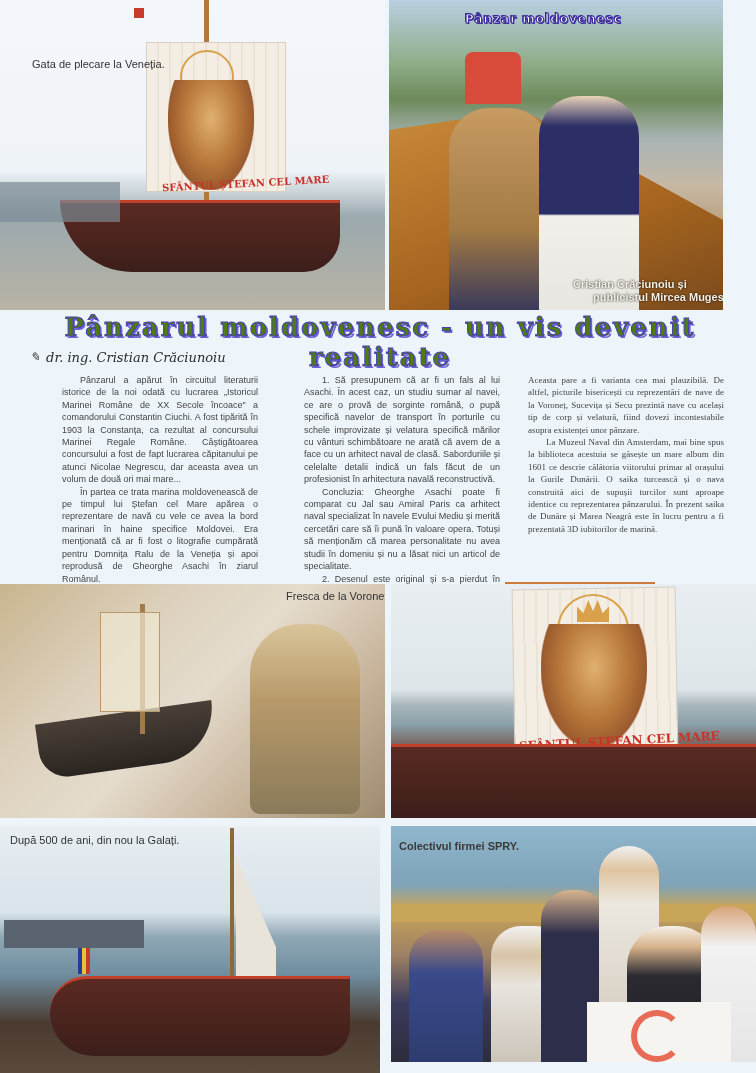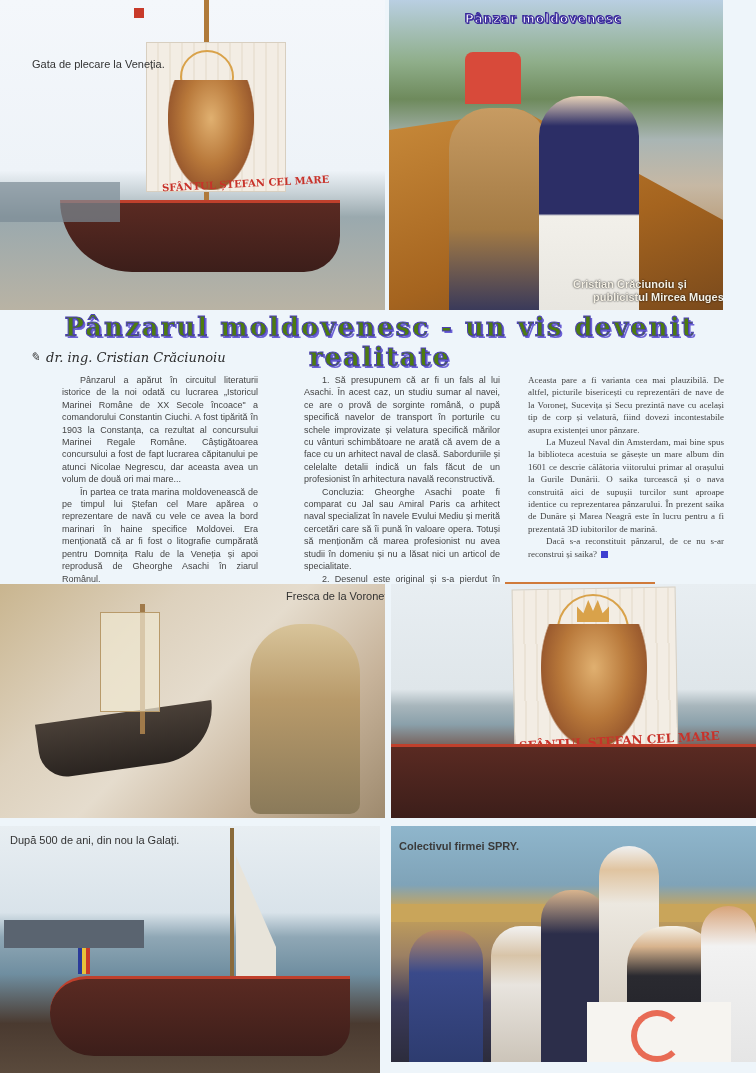--- a/index.html
+++ b/index.html
@@ -159,28 +159,27 @@
 </div>
 
 <div class="col" id="col-1">
   <p>Pânzarul a apărut în circuitul literaturii istorice de la noi odată cu lucrarea „Istoricul Marinei Române de XX Secole încoace" a comandorului Constantin Ciuchi. A fost tipărită în 1903 la Constanța, ca rezultat al concursului Marinei Regale Române. Câștigătoarea concursului a fost de fapt lucrarea căpitanului pe atunci Nicolae Negrescu, dar aceasta avea un volum de două ori mai mare...</p>
   <p>În partea ce trata marina moldovenească de pe timpul lui Ștefan cel Mare apărea o reprezentare de navă cu vele ce avea la bord marinari în haine specifice Moldovei. Era menționată că ar fi fost o litografie cumpărată pentru Domnița Ralu de la Veneția și apoi reprodusă de Gheorghe Asachi în ziarul Românul.</p>
   <p>Există numai două posibilități:</p>
 </div>
 
 <div class="col" id="col-2">
   <p>1. Să presupunem că ar fi un fals al lui Asachi. În acest caz, un studiu sumar al navei, ce are o provă de sorginte română, o pupă specifică navelor de transport în porturile cu schele improvizate și velatura specifică mărilor cu vânturi schimbătoare ne arată că avem de a face cu un arhitect naval de clasă. Saborduriile și celelalte detalii indică un fals făcut de un profesionist în arhitectura navală reconstructivă.</p>
-  <p>Concluzia: Gheorghe Asachi poate fi comparat cu Jal sau Amiral Paris ca arhitect naval specializat în navele Evului Mediu și merită cercetări care să îi pună în valoare opera. Totuși să menționăm că marea profesionist nu avea studii în domeniu și nu a lăsat nici un articol de specialitate.</p>
+  <p>Concluzia: Gheorghe Asachi poate fi comparat cu Jal sau Amiral Paris ca arhitect naval specializat în navele Evului Mediu și merită cercetări care să îi pună în valoare opera. Totuși să menționăm că marea personalitate nu avea studii în domeniu și nu a lăsat nici un articol de specialitate.</p>
   <p>2. Desenul este original și s-a pierdut în timp.</p>
 </div>
 
 <div class="col" id="col-3">
   <p style="text-indent:0;">Aceasta pare a fi varianta cea mai plauzibilă. De altfel, picturile bisericești cu reprezentări de nave de la Voroneț, Sucevița și Secu prezintă nave cu același tip de corp și velatură, fiind dovezi incontestabile asupra existenței unor pânzare.</p>
   <p>La Muzeul Naval din Amsterdam, mai bine spus la biblioteca acestuia se găsește un mare album din 1601 ce descrie călătoria viitorului primar al orașului la Gurile Dunării. O saika turcească și o nava construită aici de supușii turcilor sunt aproape identice cu reprezentarea pânzarului. În prezent saika de Dunăre și Marea Neagră este în lucru pentru a fi prezentată 3D iubitorilor de marină.</p>
-  <p><span>Dacă s-a reconstituit pânzarul, de ce nu s-ar reconstrui și saika?</span><span class="end-mark"></span></p>
 </div>
 
 <div class="divider-orange"></div>
 
 <div class="photo" id="photo-fresco">
   <div class="shape" style="left:38px;top:128px;width:178px;height:56px;background:linear-gradient(180deg,#4a4038 0%,#2a2420 100%);border-radius:0 0 60px 30px;transform:rotate(-8deg);"></div>
   <div class="shape" style="left:140px;top:20px;width:5px;height:130px;background:#a07a4a;"></div>
   <div class="shape" style="left:100px;top:28px;width:60px;height:100px;background:rgba(240,232,210,.7);border:1px solid #b89a6a;"></div>
   <div class="shape" style="left:250px;top:40px;width:110px;height:190px;background:linear-gradient(180deg,#d8c49a 0%,#b89a6a 40%,#8a7a5a 100%);border-radius:50px 50px 10px 10px;"></div>
   <div class="caption" style="left:286px;top:6px;">Fresca de la Voroneț.</div>

